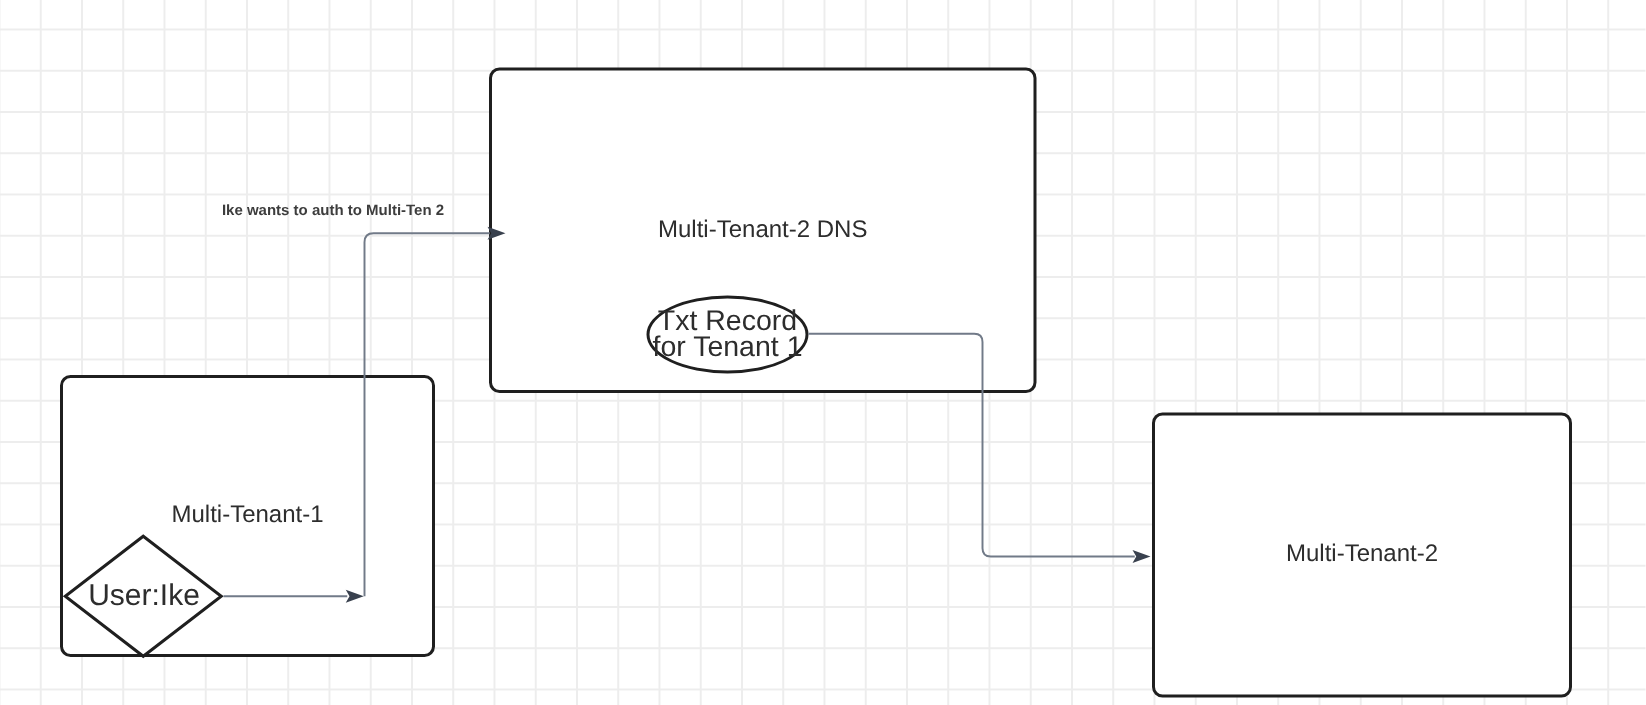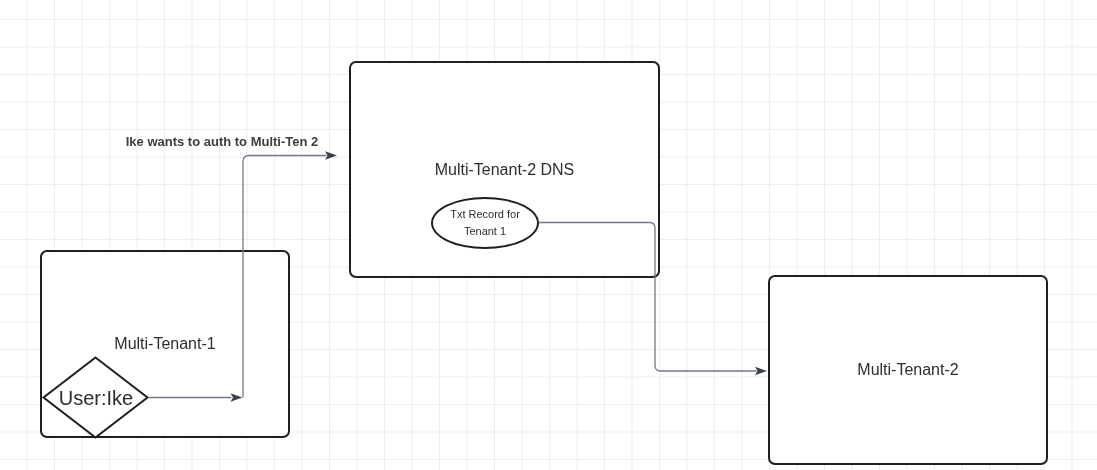--- a/index.html
+++ b/index.html
@@ -26,26 +26,26 @@
     border: 2px solid #1f1f1f;
     border-radius: 7px;
     display: flex;
     align-items: center;
     justify-content: center;
     font-size: 16px;
     color: #2d2d2d;
     text-align: center;
   }
   #node-mt1  { left: 40px;  top: 250px; width: 250px; height: 188px; }
-  #node-dns  { left: 349px; top: 45px;  width: 311px; height: 217px; margin-top: 16px; }
+  #node-dns  { left: 326px; top: 45px;  width: 365px; height: 217px; }
   #node-mt2  { left: 768px; top: 275px; width: 280px; height: 190px; }
   #node-txt-record {
     left: 431px; top: 197px; width: 108px; height: 52px;
     border-radius: 50%;
-    font-size: 11px;
+    font-size: 19px;
     line-height: 17px;
     z-index: 2;
   }
   #edges-layer {
     position: absolute;
     left: 0; top: 0;
     z-index: 3;
     pointer-events: none;
   }
   #edges-layer path, #edges-layer polygon { pointer-events: stroke; }
@@ -62,21 +62,21 @@
     white-space: nowrap;
     z-index: 4;
   }
   #label-user-ike {
     left: 96px; top: 398px;
     font-size: 20px;
     color: #2d2d2d;
   }
   #label-auth-edge {
     left: 222px; top: 141px;
-    font-size: 13px;
+    font-size: 10px;
     font-weight: bold;
     color: #3d3d3d;
   }
 </style>
 </head>
 <body>
 
 <div id="canvas">
 
   <div class="node" id="node-mt1">

